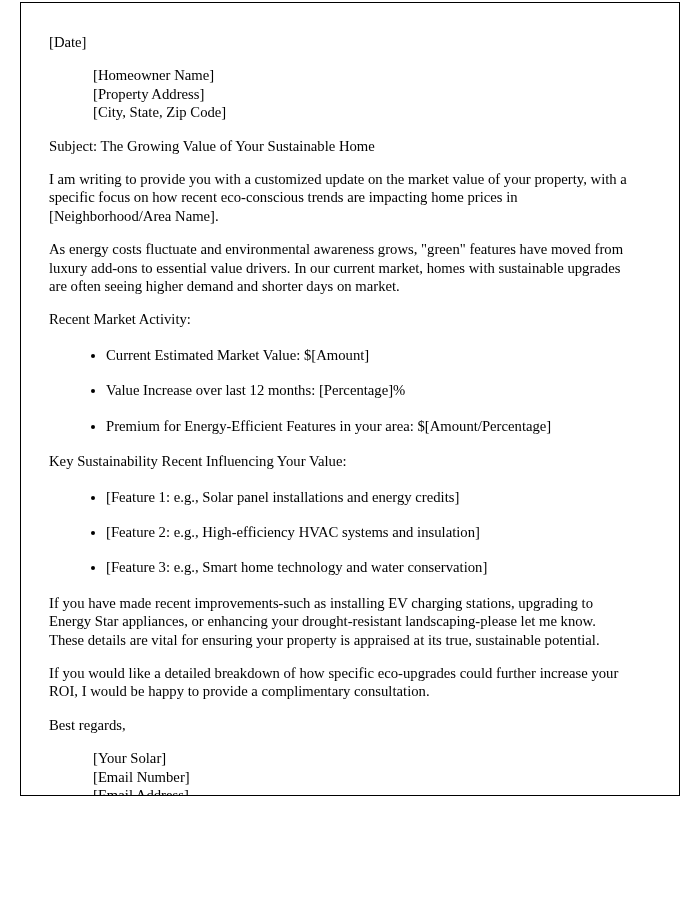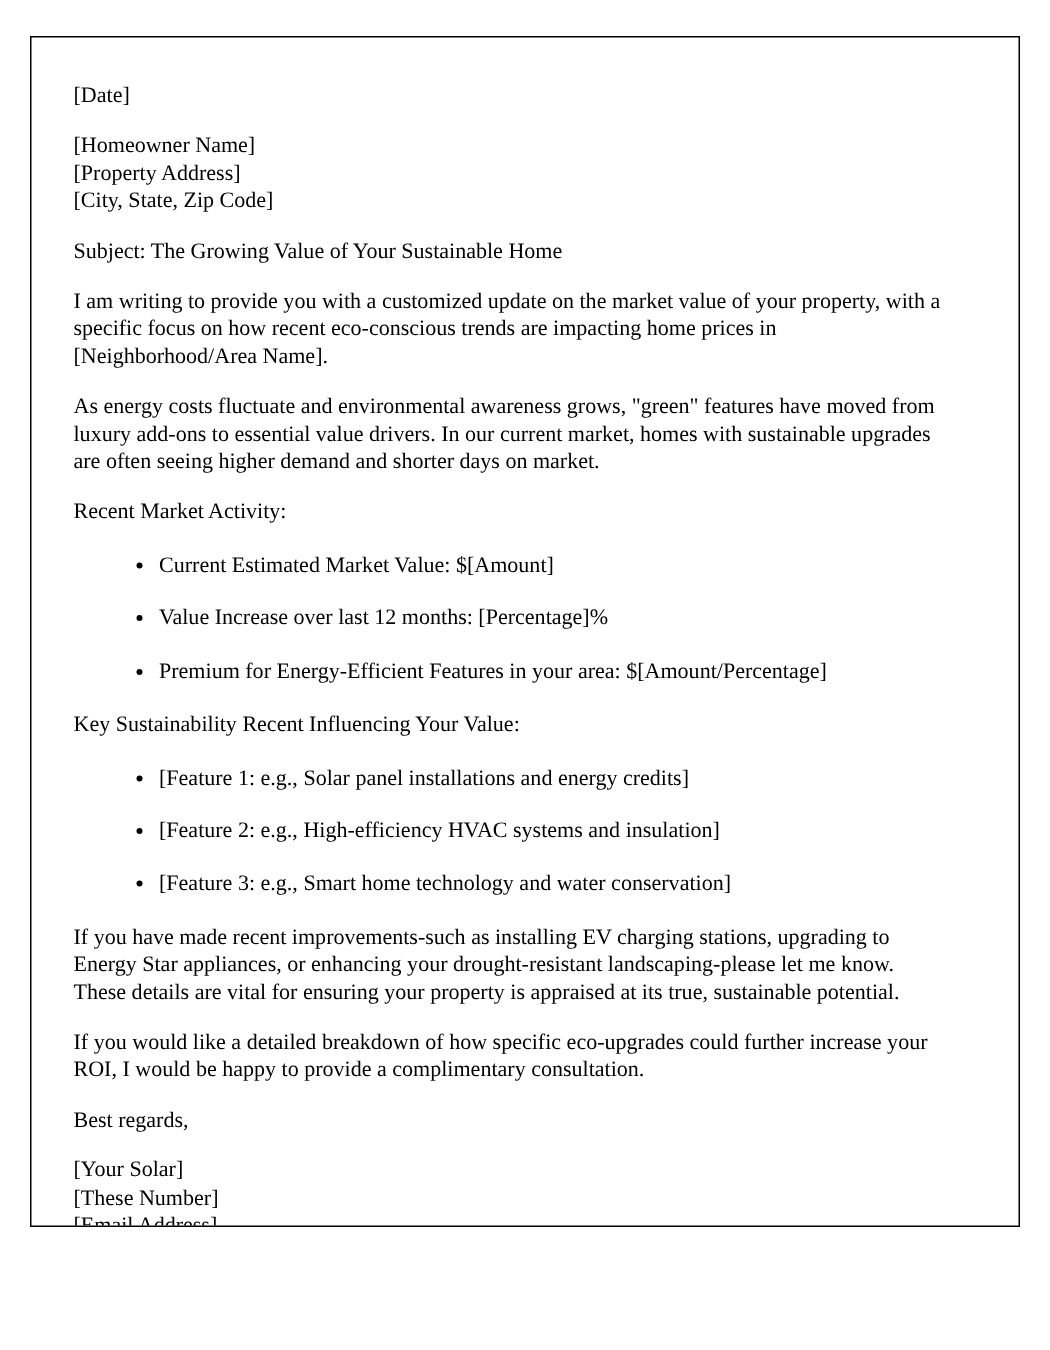--- a/index.html
+++ b/index.html
@@ -10,39 +10,40 @@
   body {
     width: 700px;
     height: 900px;
     font-family: "Liberation Serif", "DejaVu Serif", serif;
     color: #000000;
     position: relative;
   }
   .page {
     position: absolute;
     left: 20px;
-    top: 24px;
+    top: 2px;
     width: 660px;
     height: 794px;
     border: 1px solid #000000;
     box-sizing: border-box;
     padding: 30px 30px 0 28px;
     overflow: hidden;
     background: #ffffff;
   }
   .content {
     width: 580px;
     font-size: 14.7px;
     line-height: 18.4px;
   }
   p {
     margin: 0 0 15px 0;
   }
   .tight p, .tight {
     margin-bottom: 0;
+    margin-left: 44px;
   }
   .block {
     margin: 0 0 15px 0;
   }
   .heading {
     font-weight: normal;
   }
   ul {
     margin: 0 0 15px 0;
     padding: 0 0 0 40px;
@@ -91,18 +92,18 @@
     </ul>
 
     <p>If you have made recent improvements-such as installing EV charging stations, upgrading to Energy Star appliances, or enhancing your drought-resistant landscaping-please let me know. These details are vital for ensuring your property is appraised at its true, sustainable potential.</p>
 
     <p>If you would like a detailed breakdown of how specific eco-upgrades could further increase your ROI, I would be happy to provide a complimentary consultation.</p>
 
     <p>Best regards,</p>
 
     <div class="block tight">
       <p>[Your Solar]</p>
-      <p>[These Number]</p>
+      <p>[Email Number]</p>
       <p>[Email Address]</p>
     </div>
 
   </div>
 </div>
 
 </body></html>

